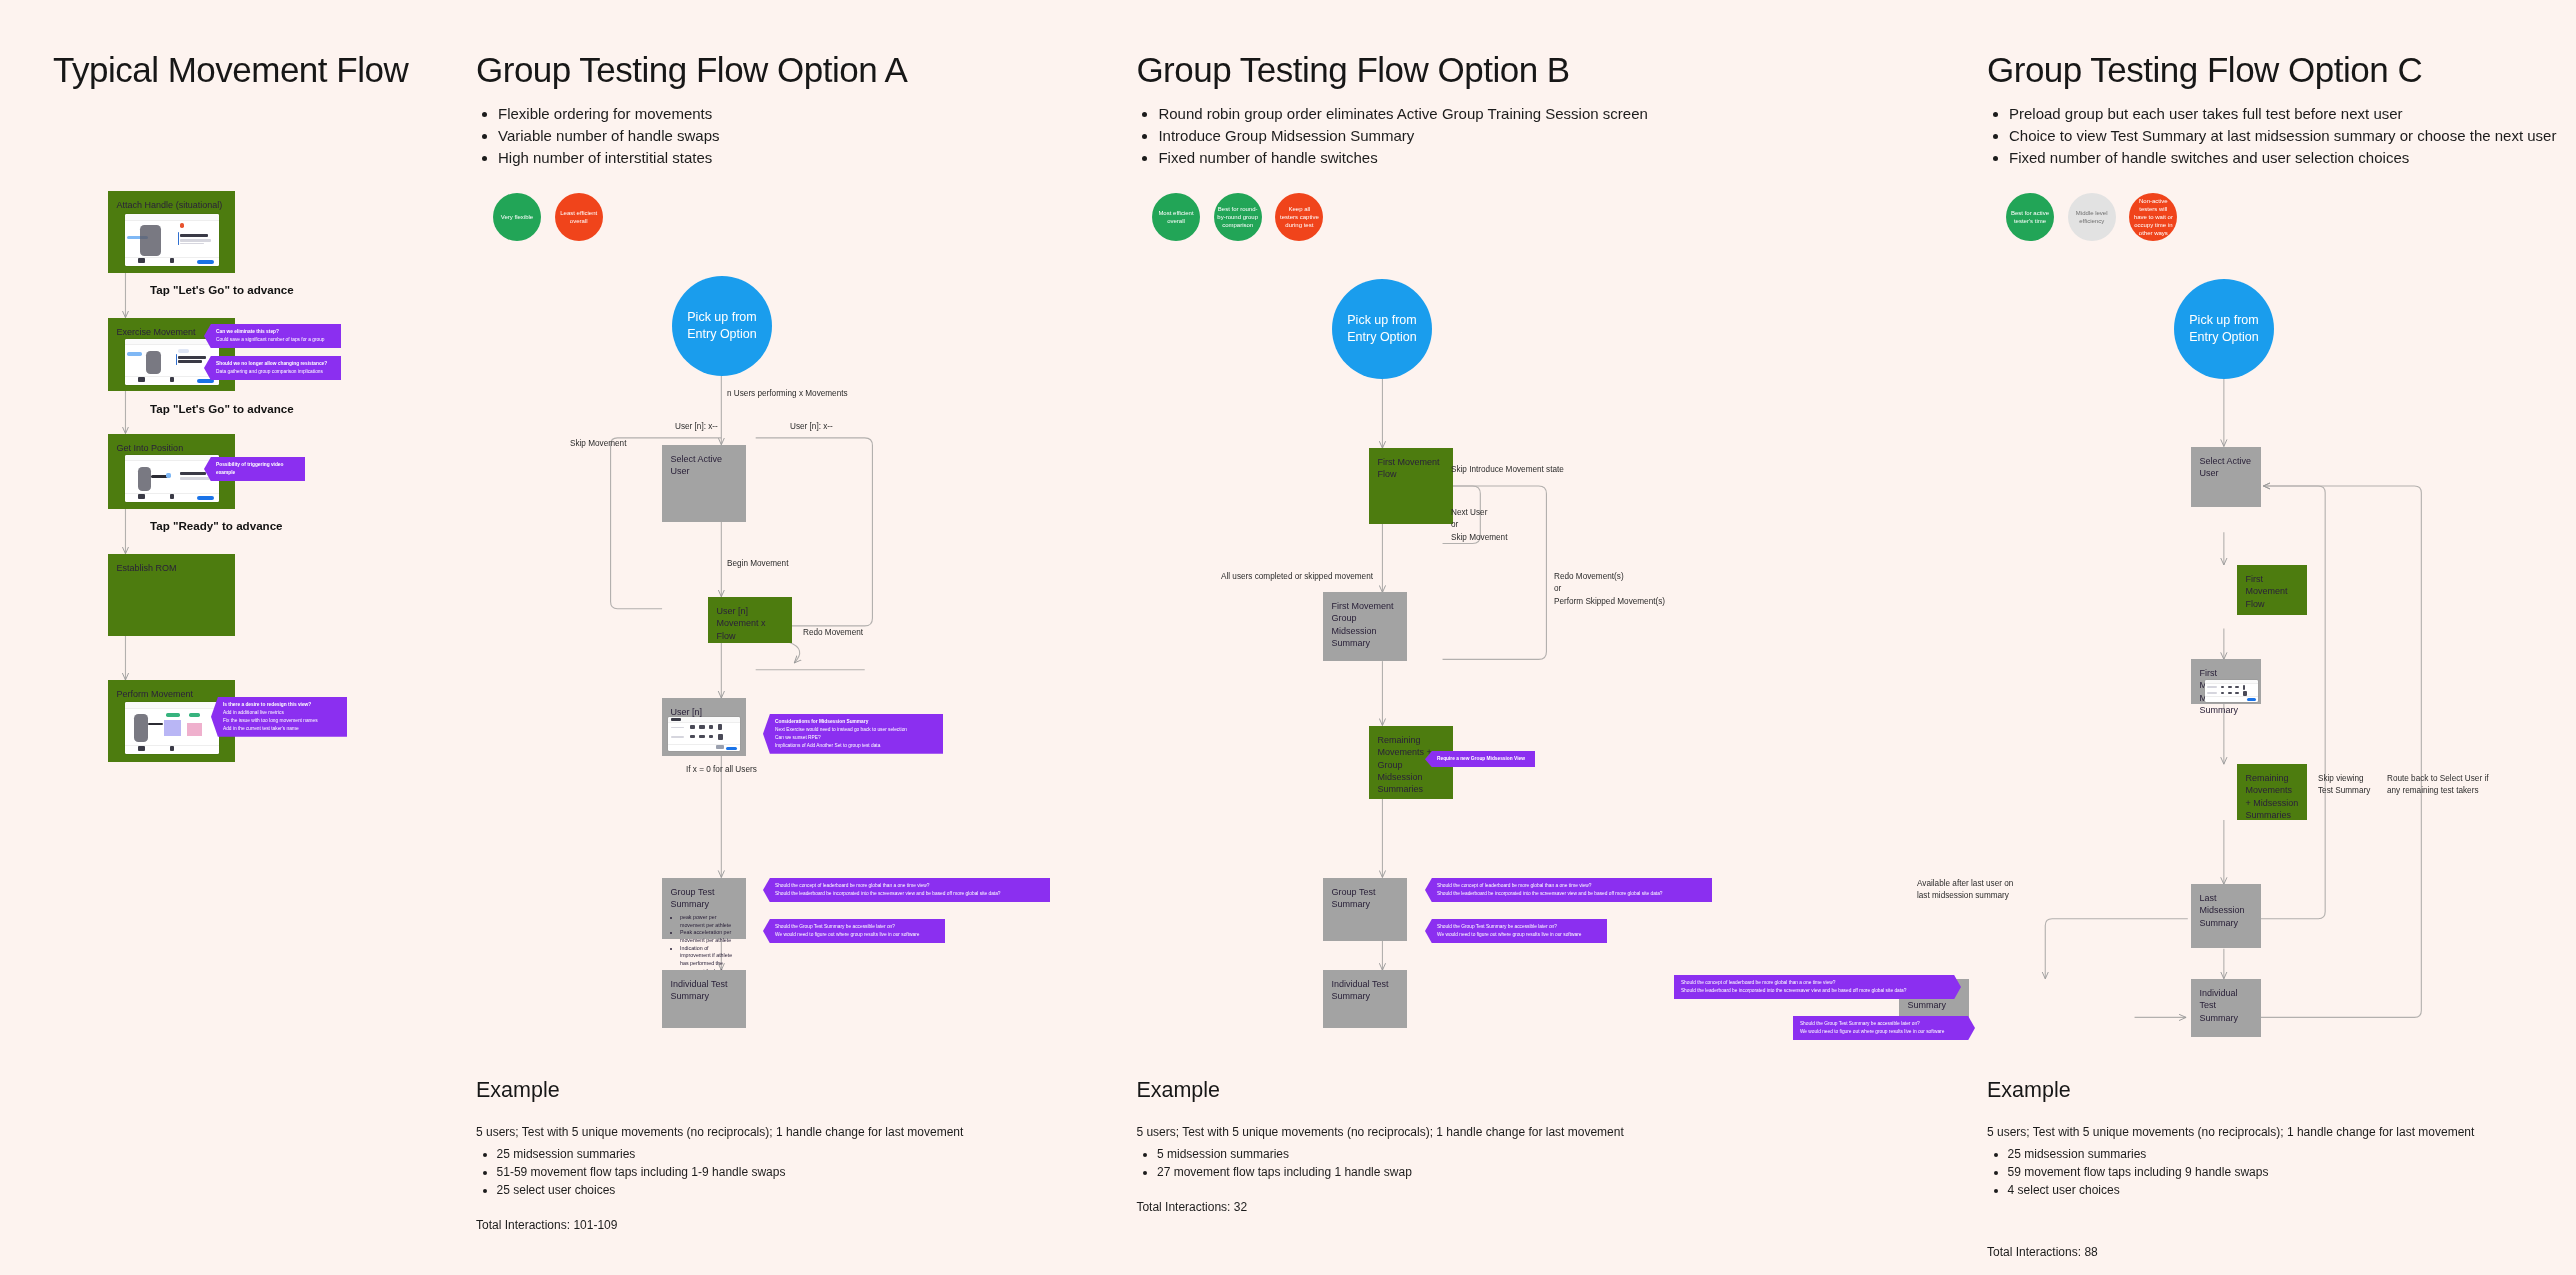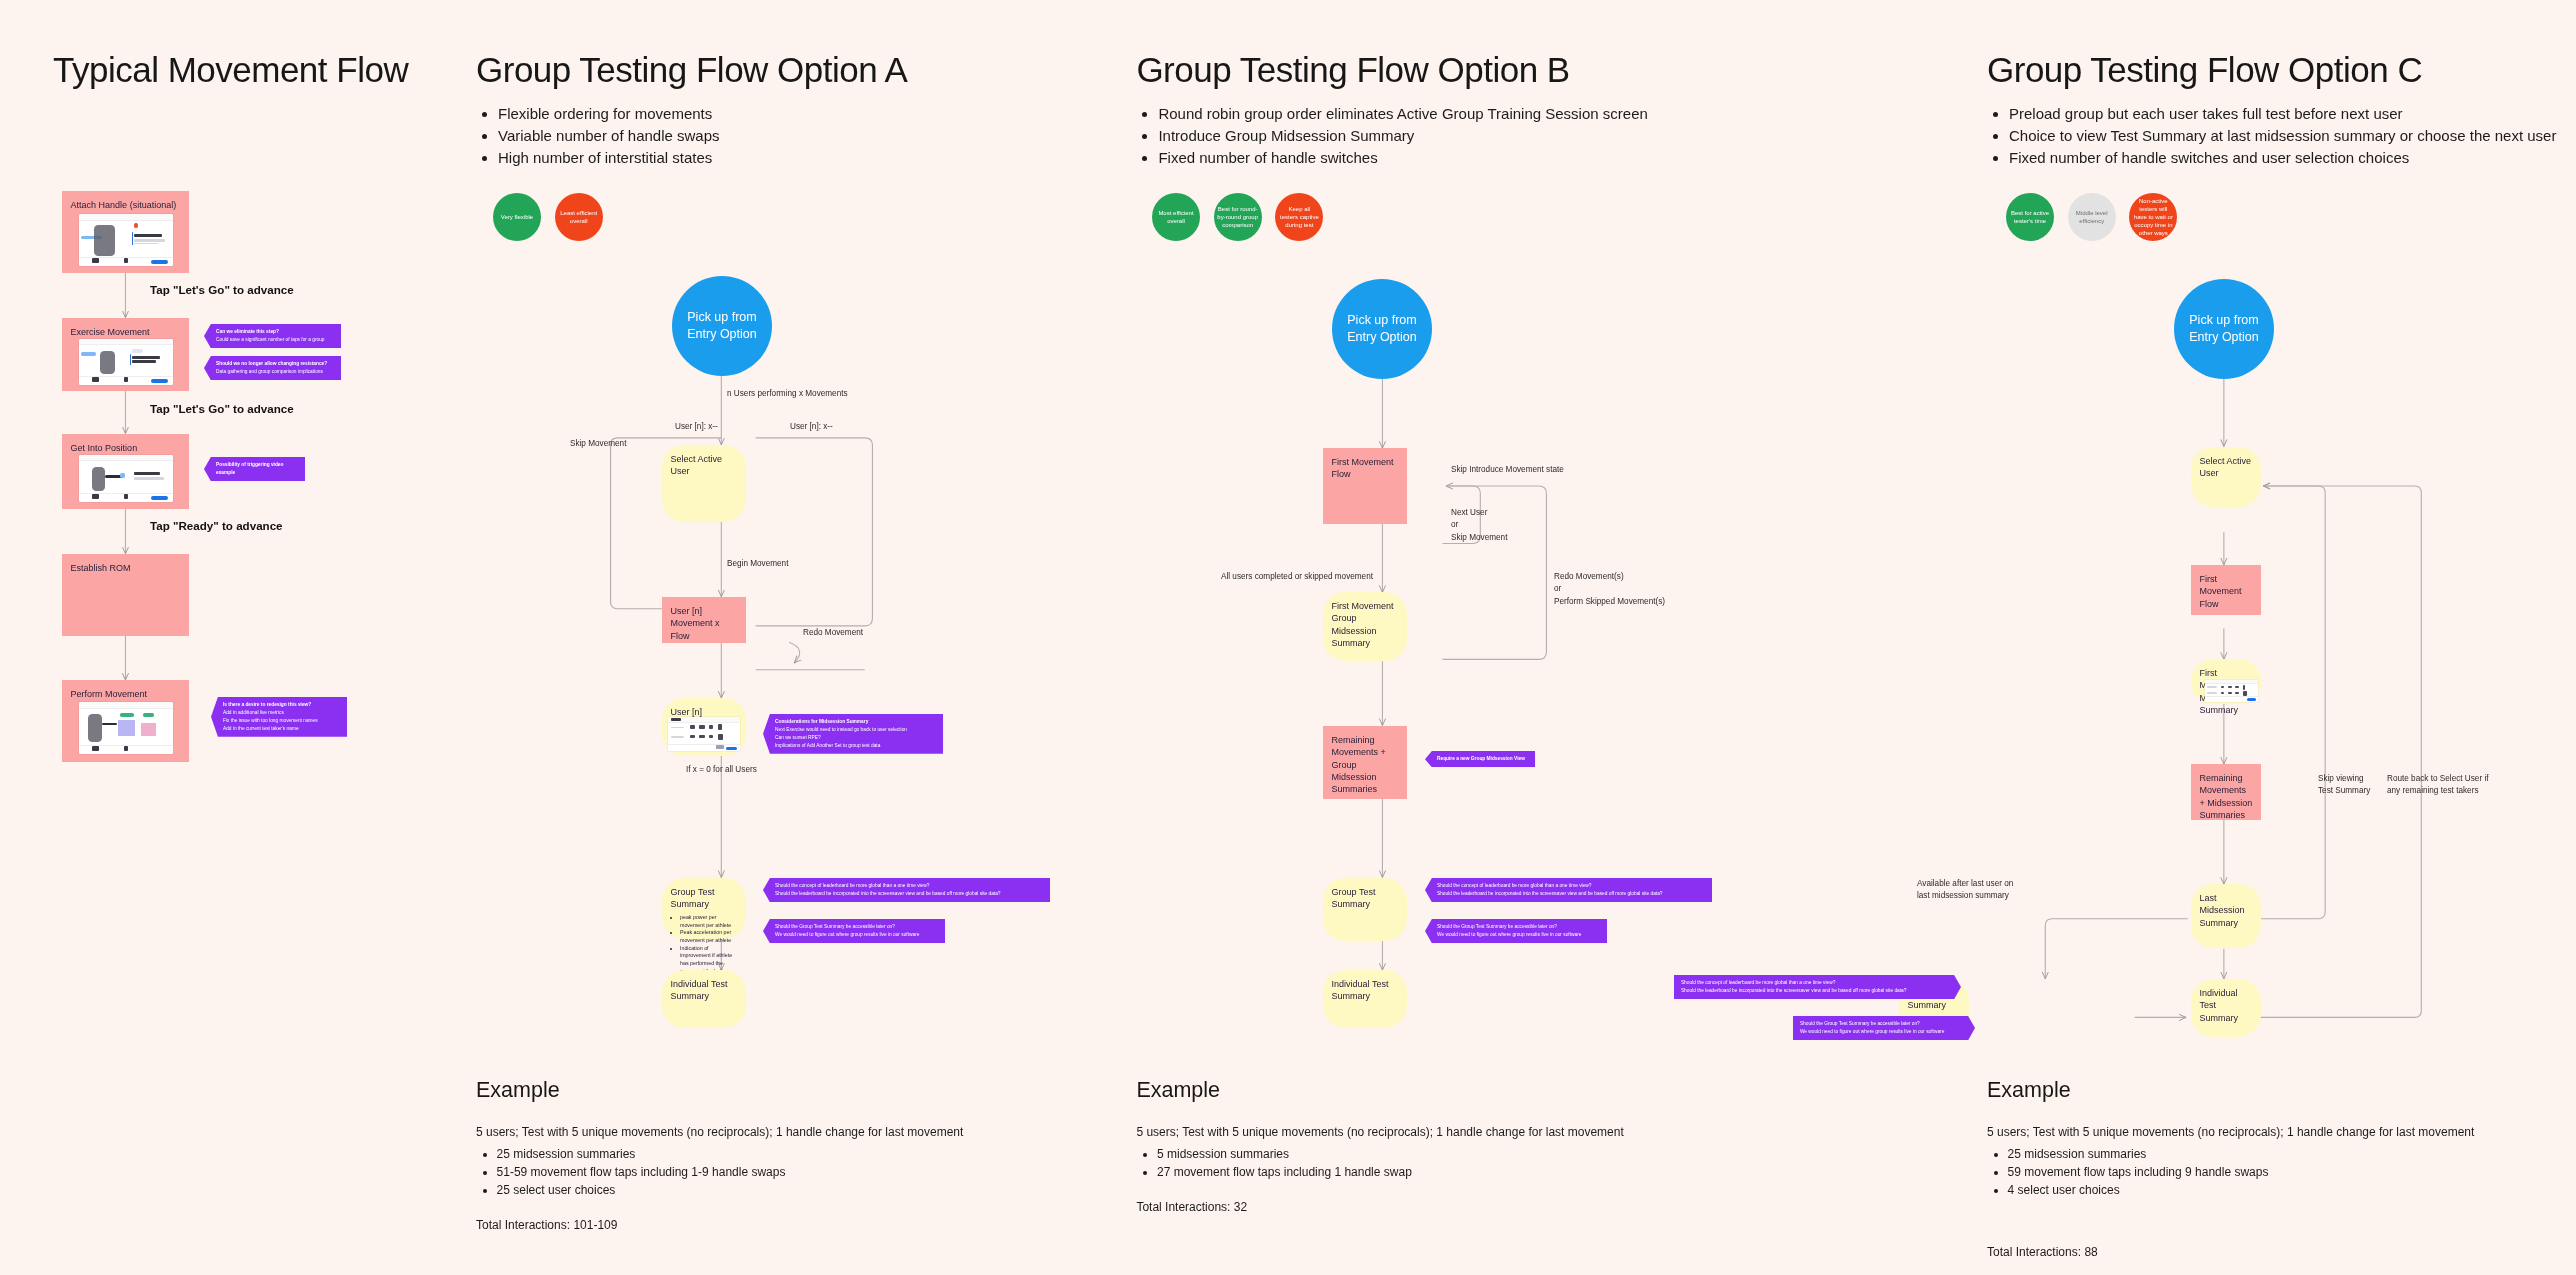--- a/index.html
+++ b/index.html
@@ -34,22 +34,22 @@
     display:flex;flex-direction:column;align-items:center;justify-content:center;
     font-size:12.5px;line-height:1.4;text-align:center;
   }
   .box{
     position:absolute;box-sizing:border-box;padding:7.7px 8.6px 6.9px 8.6px;
     font-size:9px;line-height:1.38;color:#2a2139;
   }
   .box .box-title{display:block;}
   .box ul{margin:3.4px 0 0 0;padding-left:9.4px;}
   .box ul li{font-size:5.3px;line-height:1.45;}
-  .pink{background:#fef9c3;border-radius:22px;}
-  .purple{background:#fca5a5;}
+  .pink{background:#a3a3a3;}
+  .purple{background:#4d7c0f;margin-left:46px;}
   .callout{
     position:absolute;background:#8b2ff0;color:#ffffff;
     box-sizing:border-box;padding:4.3px 6.9px 4.3px 12px;
     font-size:4.8px;line-height:1.62;
     clip-path:polygon(6.9px 0,100% 0,100% 100%,6.9px 100%,0 50%);
   }
   .callout.rt{
     padding:4.3px 12px 4.3px 6.9px;
     clip-path:polygon(0 0,calc(100% - 6.9px) 0,100% 50%,calc(100% - 6.9px) 100%,0 100%);
   }

